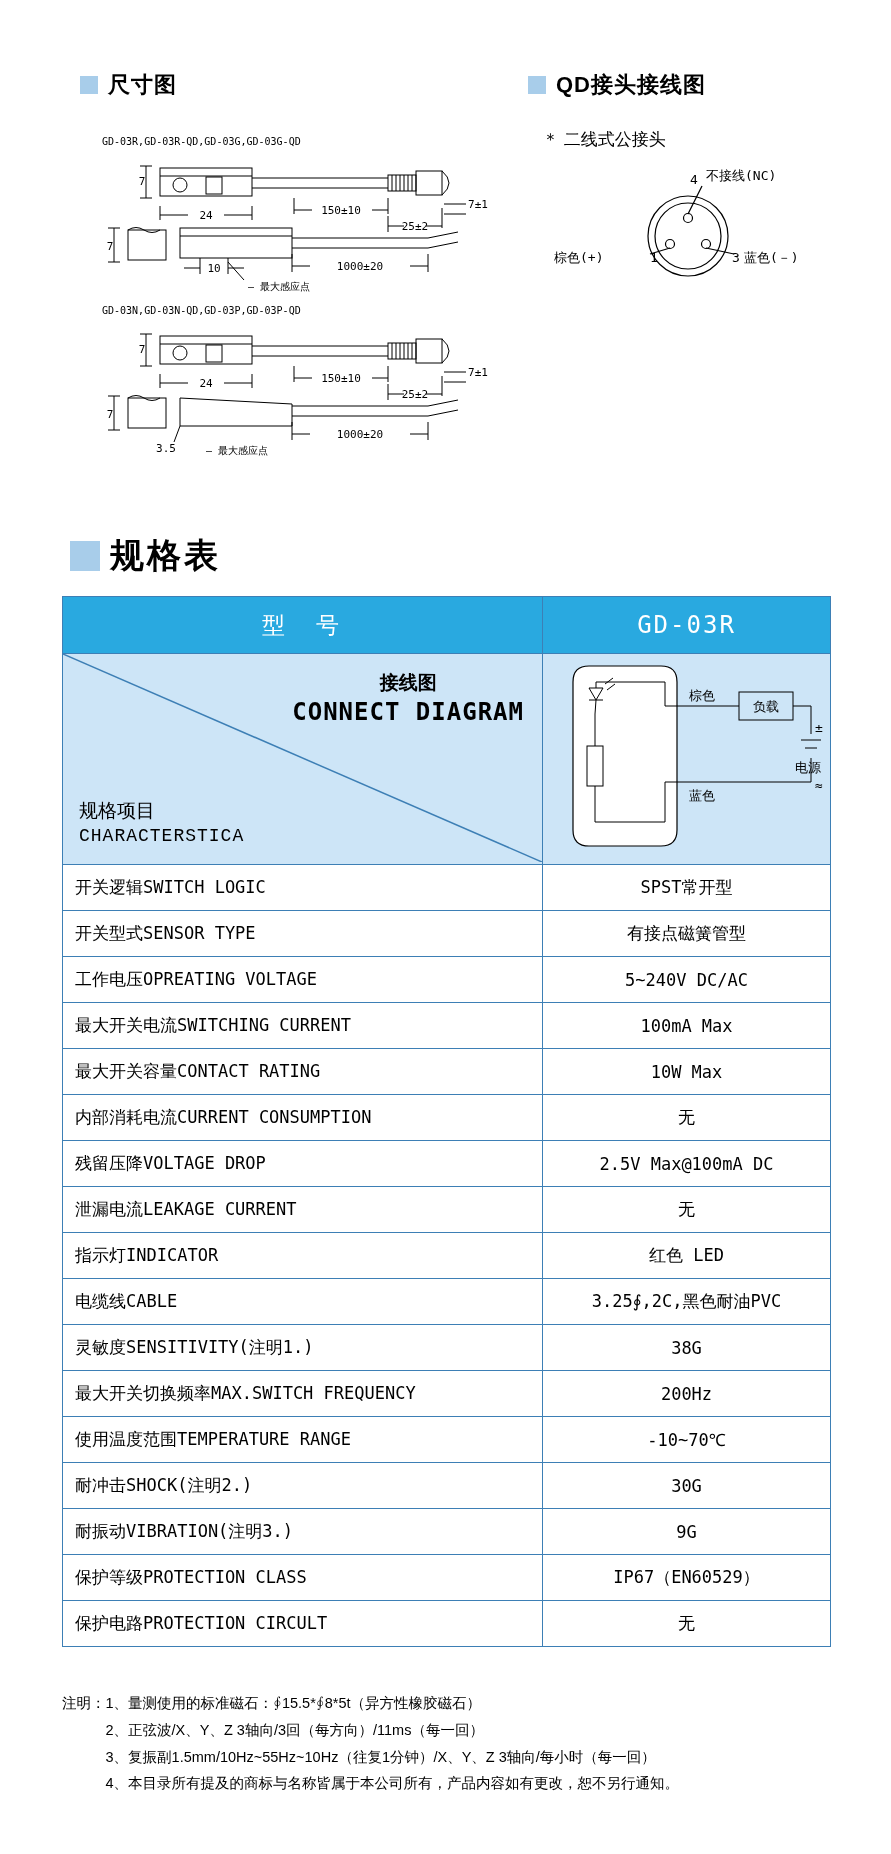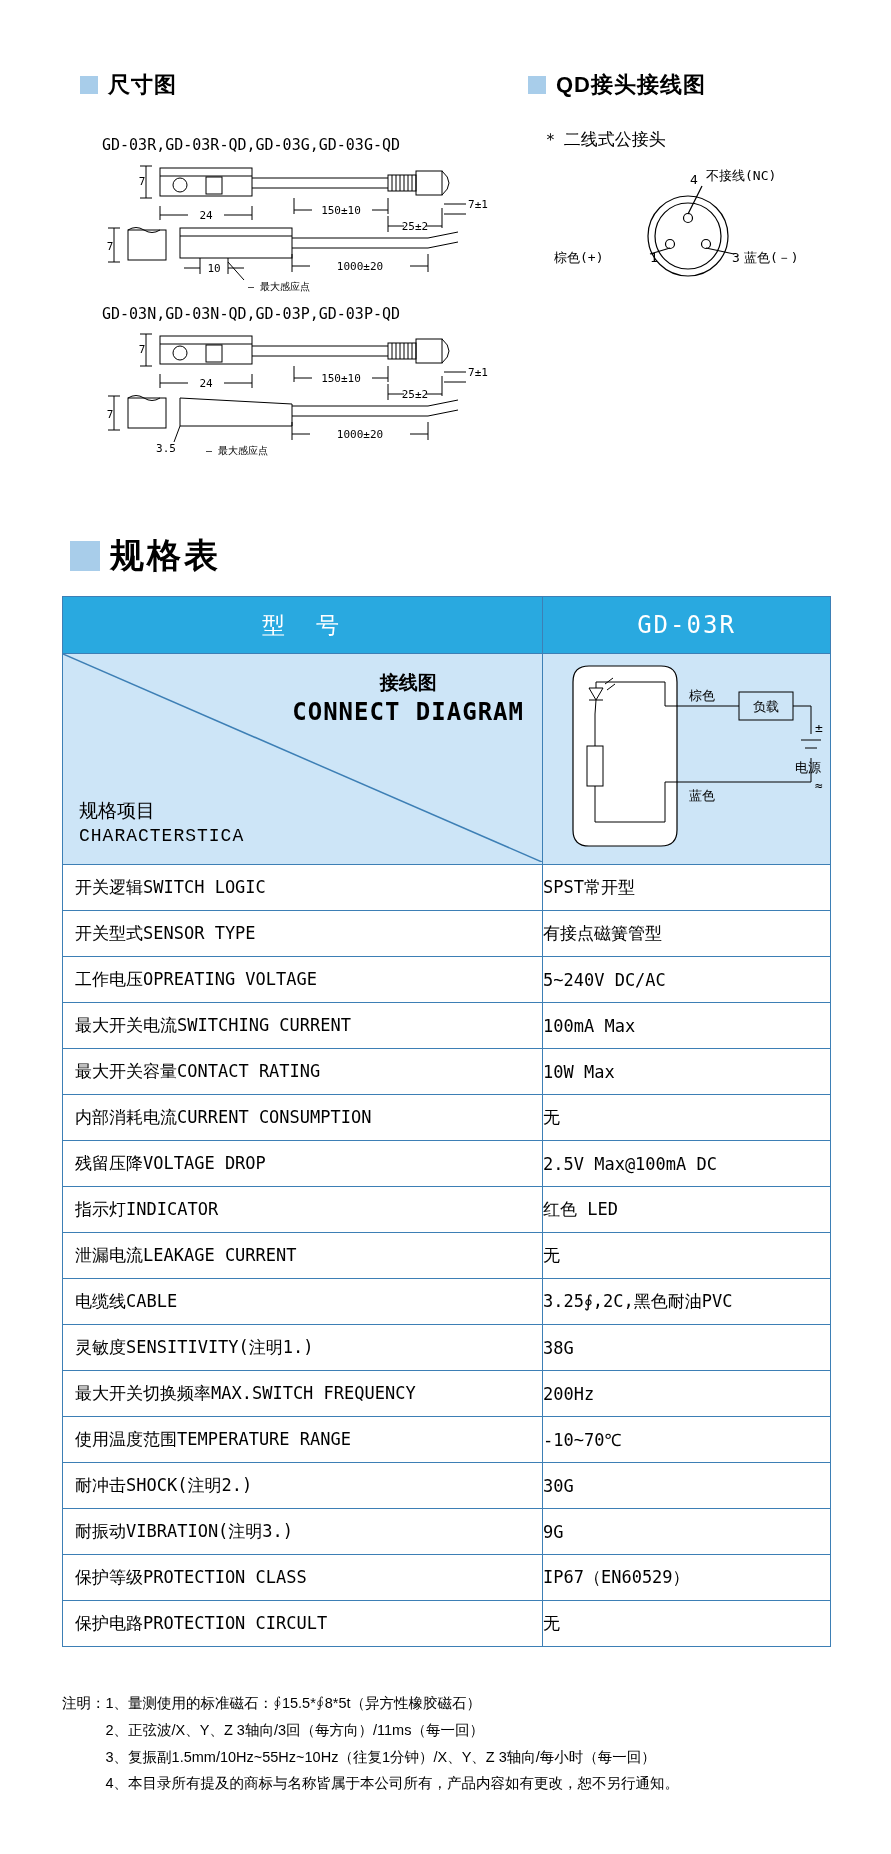--- a/index.html
+++ b/index.html
@@ -68,21 +68,21 @@
   .qd-sub {
     position: absolute;
     left: 534px;
     top: 120px;
     font-size: 17px;
   }
 
   .model-line {
     position: absolute;
     font-family: "DejaVu Sans Mono", monospace;
-    font-size: 15px;
+    font-size: 10px;
     letter-spacing: 0px;
   }
   .m1 { left: 94px; top: 128px; }
   .m2 { left: 94px; top: 297px; }
 
   
   .svg-box { position: absolute; }
 
   
   .spec-head {
@@ -162,21 +162,21 @@
     height: 45px;
     font-size: 17px;
   }
   tr.data td.label {
     padding-left: 12px;
     text-align: left;
     font-family: "DejaVu Sans Mono", monospace;
     letter-spacing: 0px;
   }
   tr.data td.value {
-    text-align: left;
+    text-align: center;
     font-family: "DejaVu Sans Mono", monospace;
   }
   .notes {
     position: absolute;
     left: 62px;
     top: 1690px;
     font-size: 14.5px;
     line-height: 1.85;
   }
   .notes div { white-space: nowrap; }
@@ -481,26 +481,26 @@
       </tr>
       <tr class="data">
         <td class="label">内部消耗电流CURRENT CONSUMPTION</td>
         <td class="value">无</td>
       </tr>
       <tr class="data">
         <td class="label">残留压降VOLTAGE DROP</td>
         <td class="value">2.5V Max@100mA DC</td>
       </tr>
       <tr class="data">
+        <td class="label">泄漏电流LEAKAGE CURRENT</td>
+        <td class="value">无</td>
+      </tr>
+      <tr class="data">
         <td class="label">指示灯INDICATOR</td>
         <td class="value">红色  LED</td>
-      </tr>
-      <tr class="data">
-        <td class="label">泄漏电流LEAKAGE CURRENT</td>
-        <td class="value">无</td>
       </tr>
       <tr class="data">
         <td class="label">电缆线CABLE</td>
         <td class="value">3.25∮,2C,黑色耐油PVC</td>
       </tr>
       <tr class="data">
         <td class="label">灵敏度SENSITIVITY(注明1.)</td>
         <td class="value">38G</td>
       </tr>
       <tr class="data">

